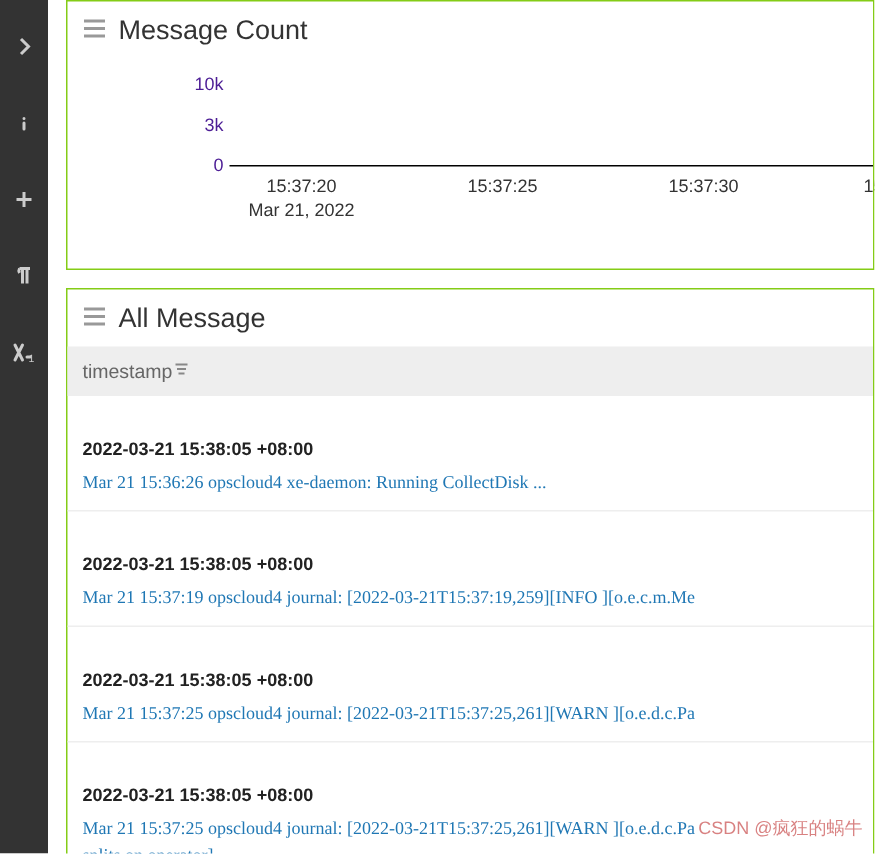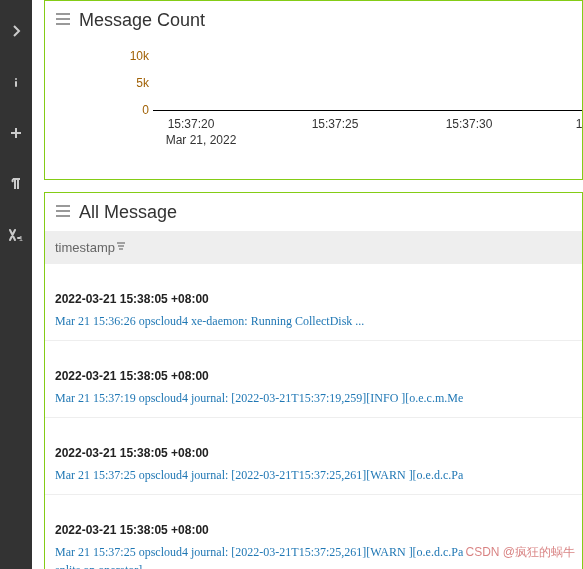--- a/index.html
+++ b/index.html
@@ -4,21 +4,21 @@
 <style>
 * { margin: 0; padding: 0; box-sizing: border-box; }
 body { font-family: "Helvetica Neue", Arial, sans-serif; font-size: 13px; color: #333; background: #fff; width: 583px; height: 569px; overflow: hidden; position: relative; }
 .sidebar { position: absolute; left: 0; top: 0; width: 32px; height: 100%; background: #333; display: flex; flex-direction: column; align-items: center; padding-top: 24px; gap: 34px; }
 .sidebar svg { stroke: #ccc; fill: none; stroke-width: 2; }
 .main { position: absolute; left: 44px; top: 0; right: 0; }
 .panel { border: 1px solid #84cc16; margin-bottom: 12px; background: #fff; }
 .panel-header { display: flex; align-items: center; padding: 0 10px; height: 38px; font-size: 18px; gap: 8px; color: #333; }
 .hb svg { stroke: #999; stroke-width: 2; }
 .chart { position: relative; height: 140px; padding: 10px 0 0 0; }
-.ylab { position: absolute; right: calc(100% - 104px); font-size: 12px; color: #a16207; transform: translateY(-50%); }
+.ylab { position: absolute; right: calc(100% - 104px); font-size: 12px; color: #4c1d95; transform: translateY(-50%); }
 .axis-line { position: absolute; left: 108px; right: 0; height: 1px; background: #000; }
 .xtick { position: absolute; font-size: 12px; color: #333; transform: translateX(-50%); }
 .legend { display: flex; align-items: center; gap: 10px; padding: 4px 0 10px 115px; font-size: 13px; color: #333; }
 .legend-sw { width: 12px; height: 12px; background: #1f77b4; }
 .table-head { background: #eee; padding: 9px 10px; font-size: 13px; color: #666; display: flex; align-items: center; gap: 0; }
 .row { padding: 8px 10px 10px 10px; border-bottom: 1px solid #eee; }
 .ts { font-weight: bold; font-size: 12px; color: #222; margin-bottom: 6px; margin-top: 20px; }
 .msg { font-family: Liberation Serif, serif; font-size: 12px; color: #1f77b4; line-height: 1.5; white-space: pre-wrap; word-break: break-all; }
 .watermark { position: absolute; right: 8px; bottom: 8px; font-size: 12px; color: #b91c1c; opacity: .55; font-family: Arial; pointer-events: none; }
 </style>
@@ -48,24 +48,24 @@
 
   <div class="panel">
     <div class="panel-header">
       <span class="hb"><svg width="16" height="14" viewBox="0 0 16 14">
             <path d="M1 2h14M1 7h14M1 12h14"></path>
           </svg></span>
       <span>Message Count</span>
     </div>
     <div class="chart">
       <div class="ylab" style="top:17px">10k</div>
-      <div class="ylab" style="top:44px">5k</div>
+      <div class="ylab" style="top:44px">3k</div>
       <div class="ylab" style="top:71px">0</div>
       <div class="axis-line" style="top:71px"></div>
-      <div class="xtick" style="top:78px;left:146px">15:37:20</div>
+      <div class="xtick" style="top:78px;left:156px">15:37:20</div>
       <div class="xtick" style="top:78px;left:290px">15:37:25</div>
       <div class="xtick" style="top:78px;left:424px">15:37:30</div>
       <div class="xtick" style="top:78px;left:554px">15:37:35</div>
       <div class="xtick" style="top:94px;left:156px">Mar 21, 2022</div>
     </div>
   </div>
 
   <div class="panel">
     <div class="panel-header">
       <span class="hb"><svg width="16" height="14" viewBox="0 0 16 14">

